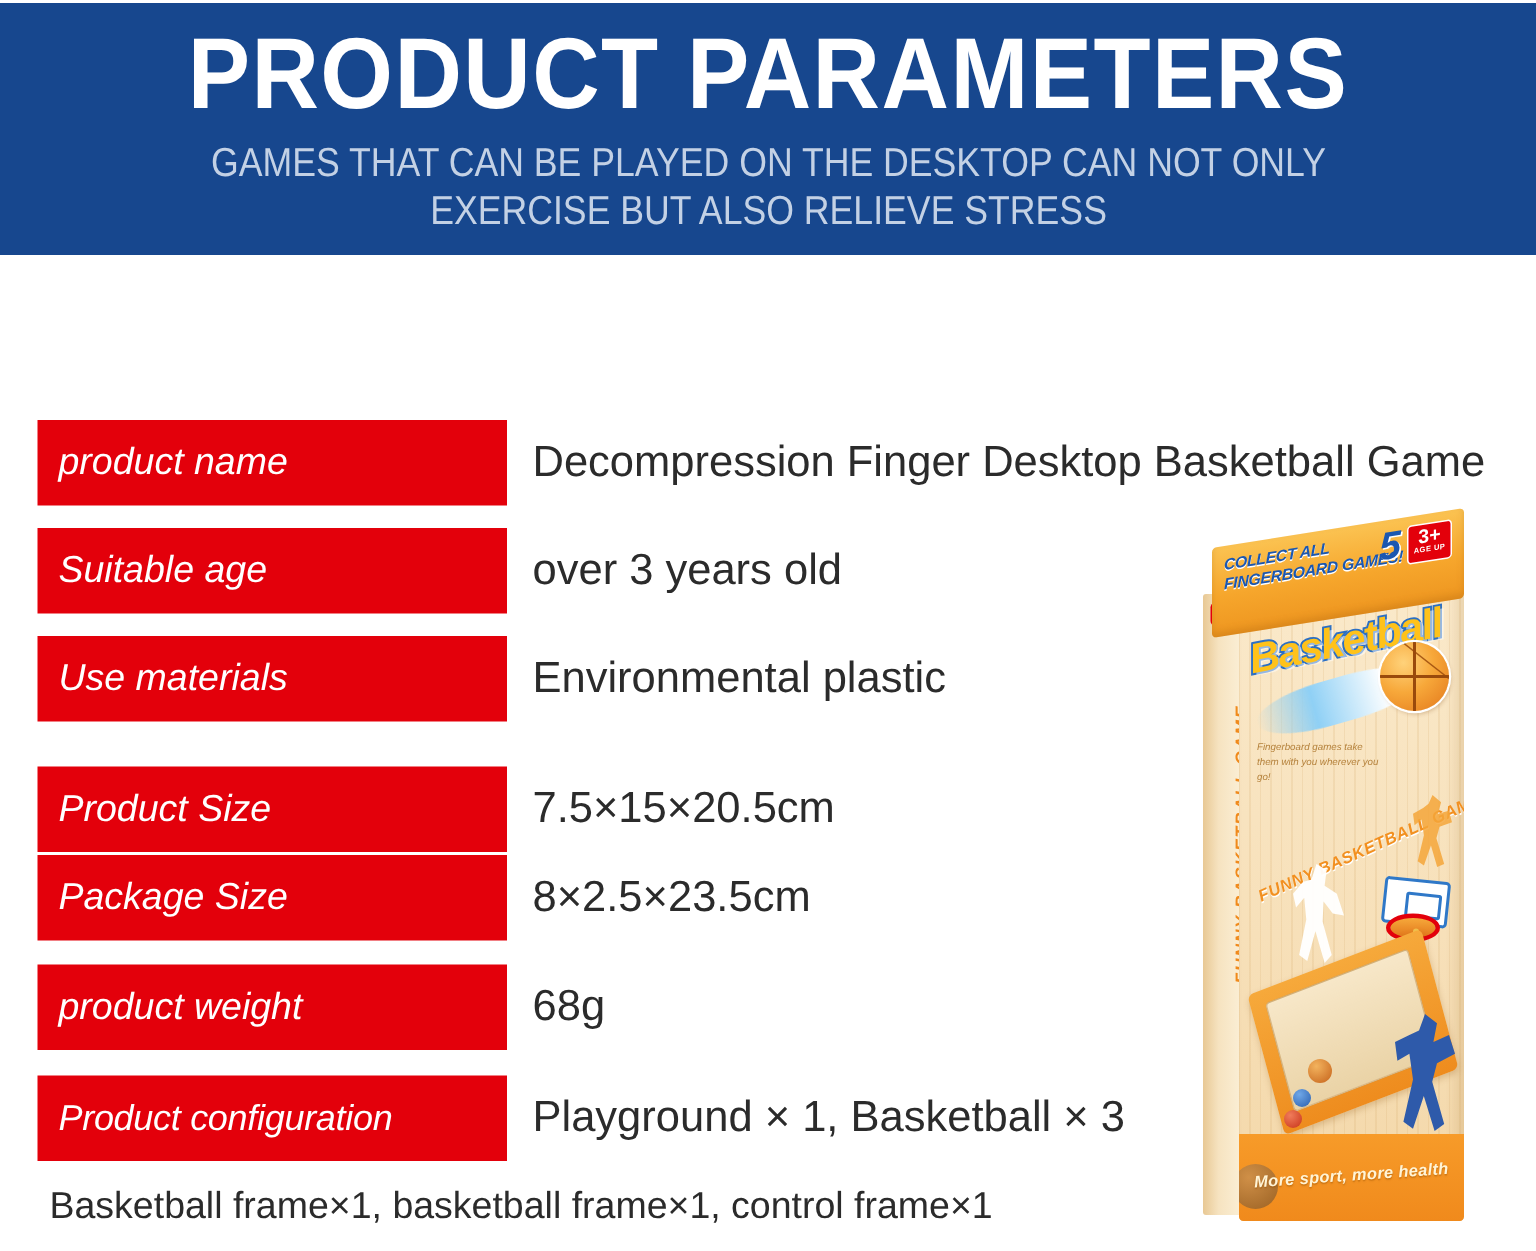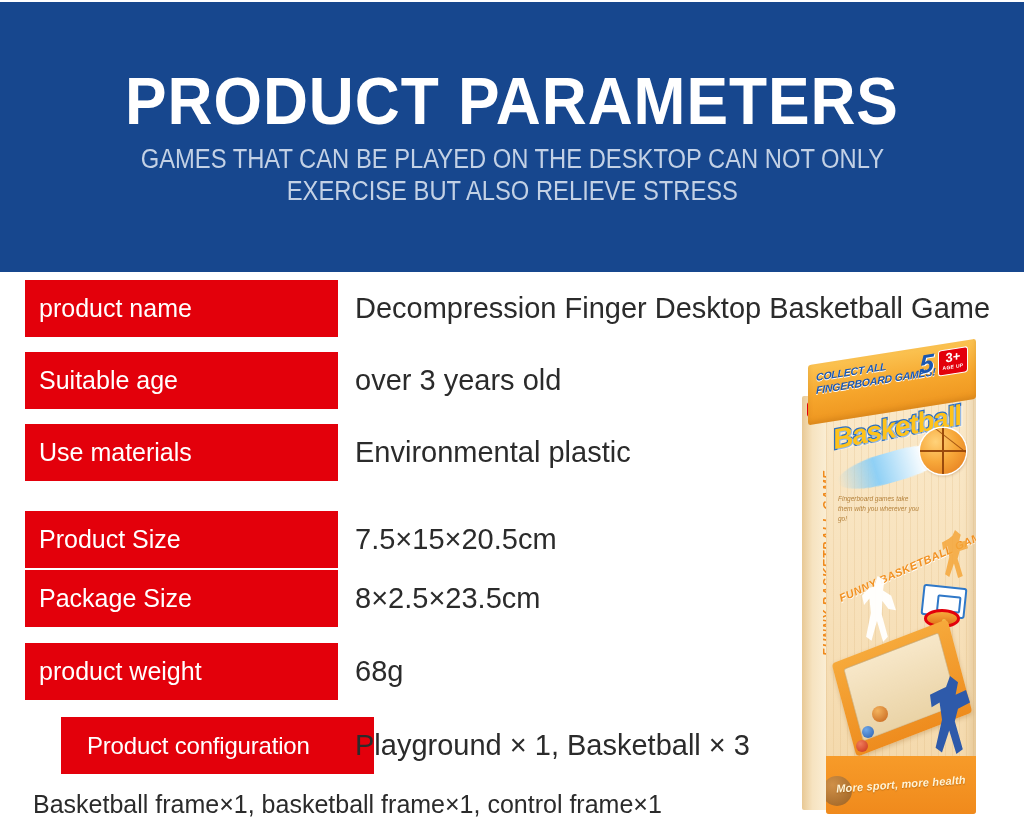--- a/index.html
+++ b/index.html
@@ -6,21 +6,21 @@
   body{
     width:1024px;height:834px;
     background:#ffffff;
     font-family:"Liberation Sans",sans-serif;
     overflow:hidden;
   }
   .page{position:relative;width:1024px;height:834px;background:#fff;}
 
   
   .banner{
-    position:absolute;left:0;top:2px;width:1024px;height:270px;
+    position:absolute;left:0;top:2px;width:1024px;height:168px;
     background:#17478E;
     display:flex;flex-direction:column;align-items:center;justify-content:center;
     overflow:hidden;
   }
   .banner-title{
     color:#ffffff;
     font-family:"Liberation Sans",sans-serif;
     font-weight:bold;
     font-size:67px;
     line-height:1.0;
@@ -53,22 +53,23 @@
     position:absolute;left:25px;top:0;
     width:313px;height:57px;
     background:#E3000B;
     color:#ffffff;
     font-size:25px;
     display:flex;align-items:center;
     padding-left:14px;
     box-sizing:border-box;
     white-space:nowrap;
     overflow:hidden;
-  }
-  .spec-label.tight{font-size:24px;padding-left:26px;letter-spacing:-0.2px;margin-left:36px;}
+    font-style:italic;
+  }
+  .spec-label.tight{font-size:24px;padding-left:14px;letter-spacing:-0.2px;}
   .spec-value{
     position:absolute;left:355px;top:0;height:57px;
     display:flex;align-items:center;
     color:#2B2B2B;
     font-size:29px;
     white-space:nowrap;
   }
   .spec-extra{
     position:absolute;left:33px;
     color:#2B2B2B;

